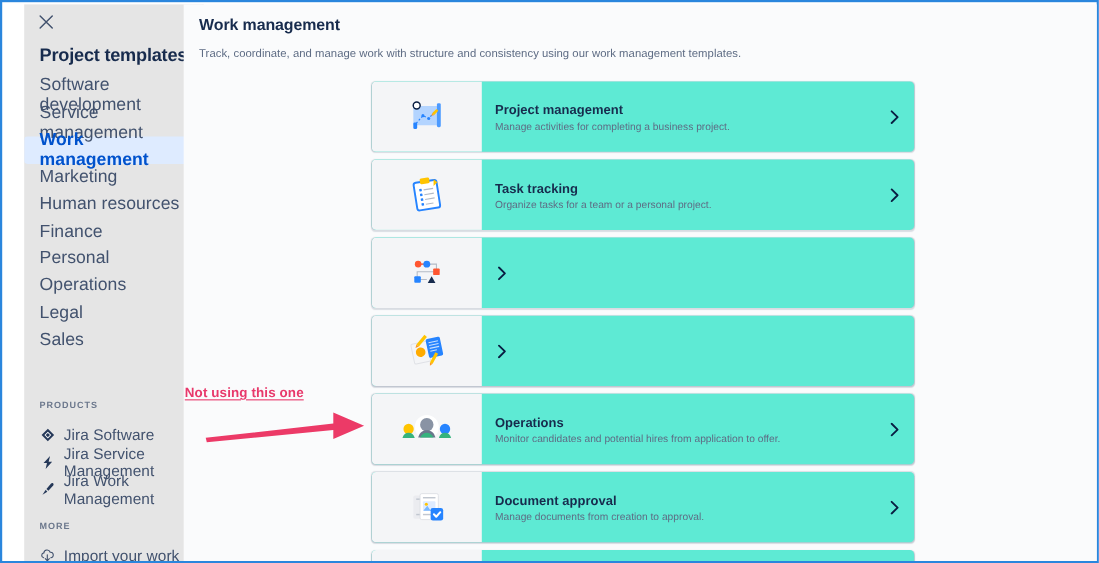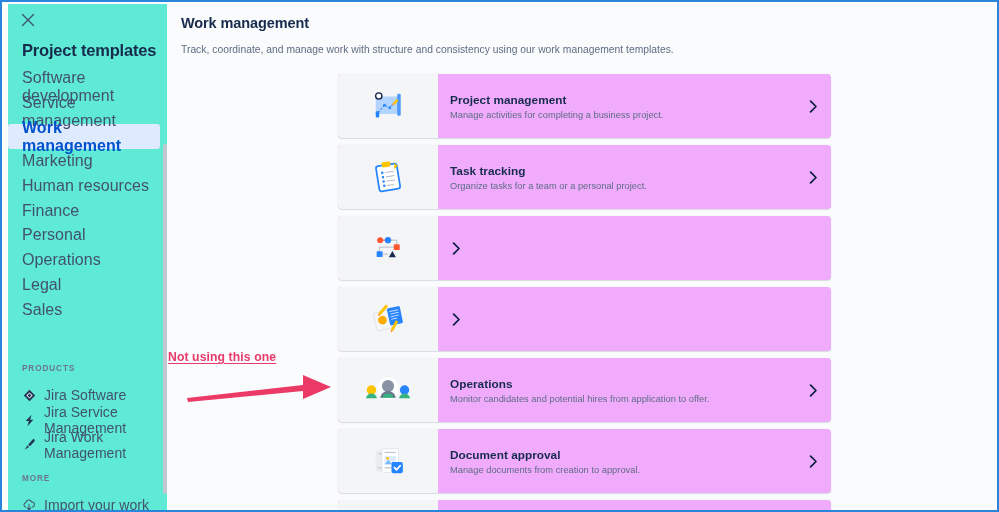--- a/index.html
+++ b/index.html
@@ -14,23 +14,23 @@
     position: relative;
     width: 999px; height: 512px;
     border: 2px solid #2a86dd;
     background: #ffffff;
     overflow: hidden;
   }
 
   
   #sidebar {
     position: absolute;
-    left: 6px; top: 2px;
+    left: 20px; top: 2px;
     width: 163px; height: 508px;
-    background: #5eead4;
+    background: #e5e5e5;
     border-right: 1px solid #dfe1e6;
     overflow: hidden;
   }
 
   #close-btn {
     position: absolute;
     left: 8px; top: 4px;
     width: 24px; height: 24px;
     display: flex; align-items: center; justify-content: center;
     cursor: pointer;
@@ -139,21 +139,21 @@
     position: absolute;
     left: 171px; top: 70px;
     width: 493px;
   }
 
   .card {
     display: flex;
     align-items: stretch;
     height: 64px;
     margin-bottom: 7px;
-    background: #f0abfc;
+    background: #5eead4;
     border-radius: 4px;
     box-shadow: 0 1px 1px rgba(9,30,66,0.13), 0 0 1px rgba(9,30,66,0.13);
     cursor: pointer;
     overflow: hidden;
   }
   .card-thumb {
     width: 100px;
     flex: 0 0 100px;
     background: #f4f5f7;
     display: flex;

